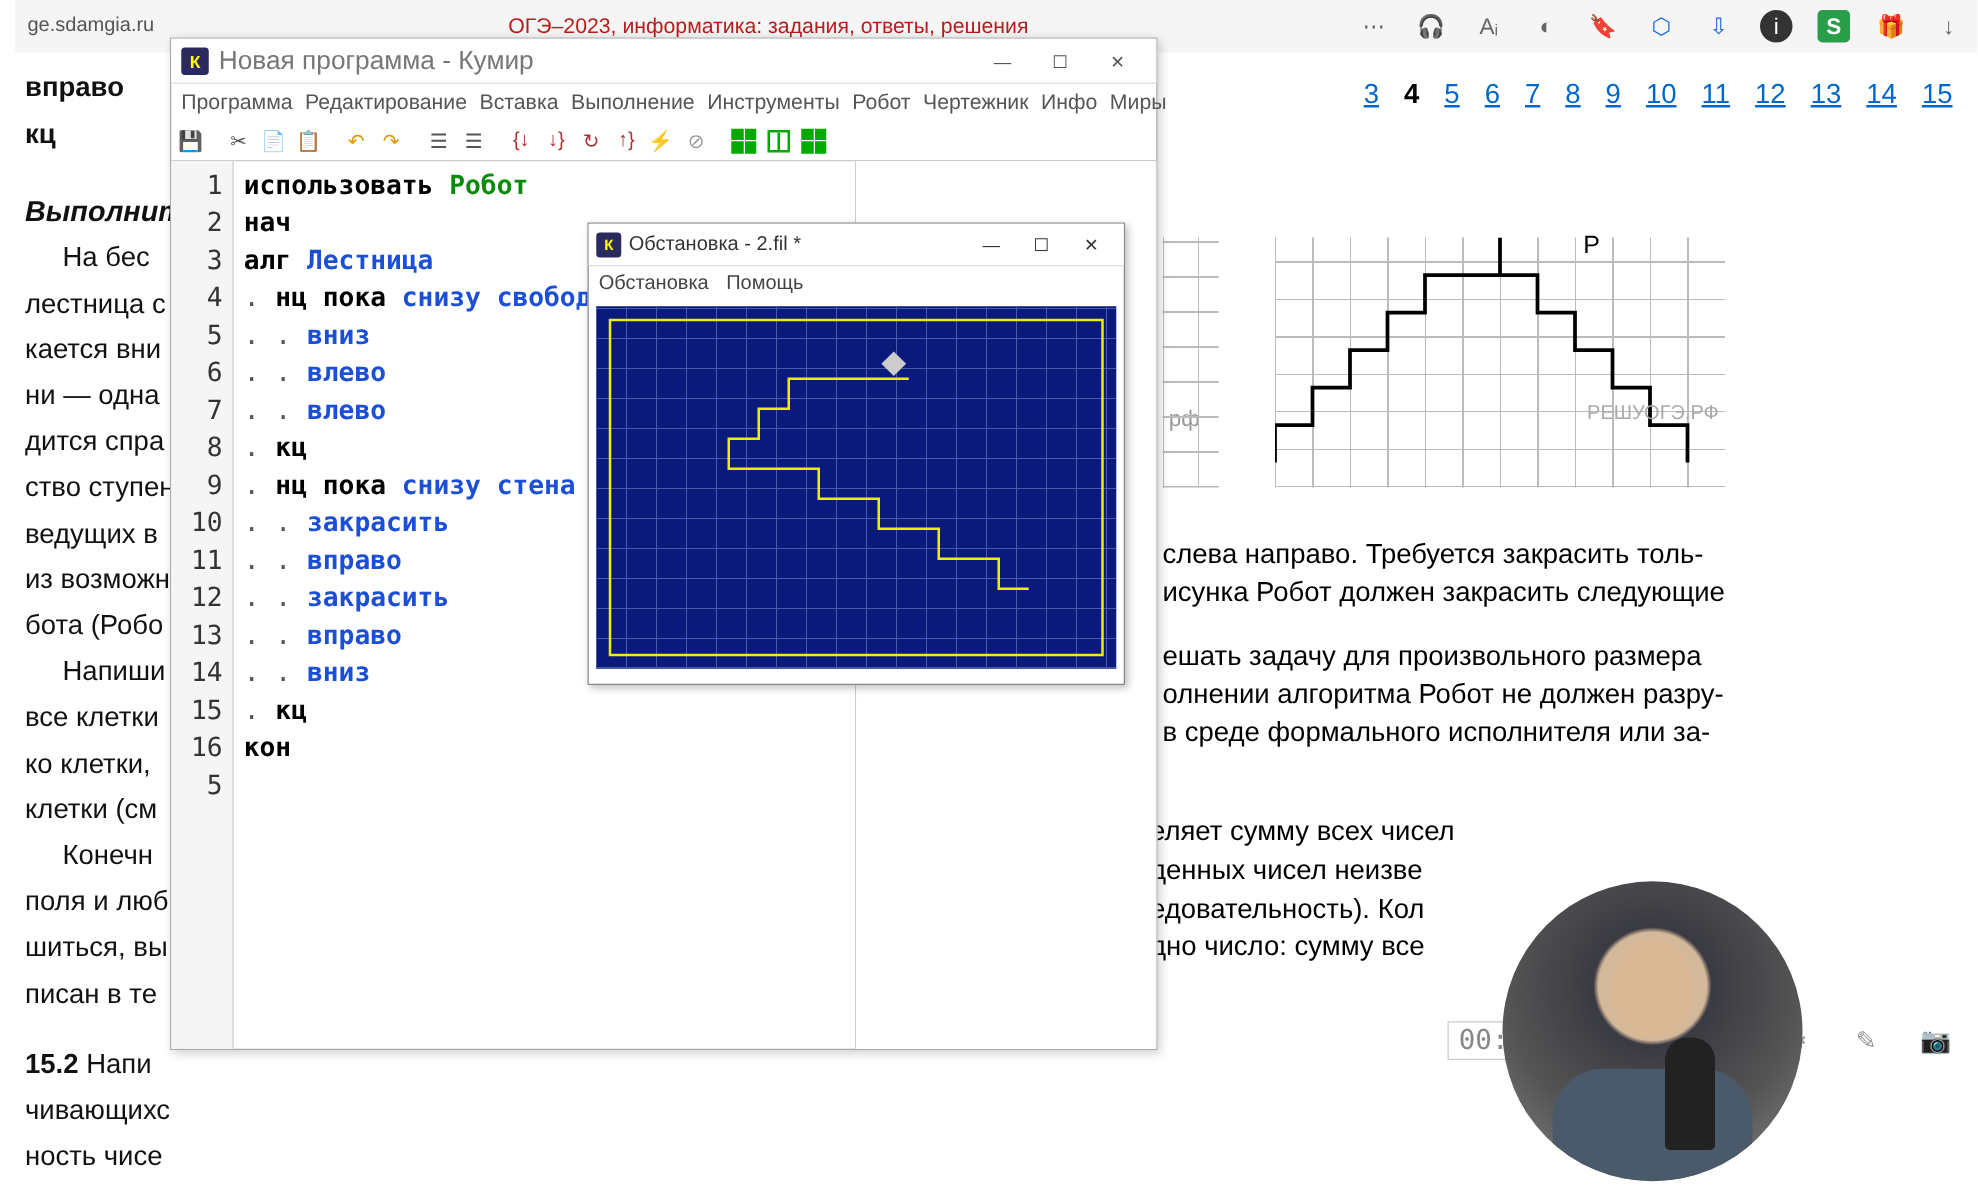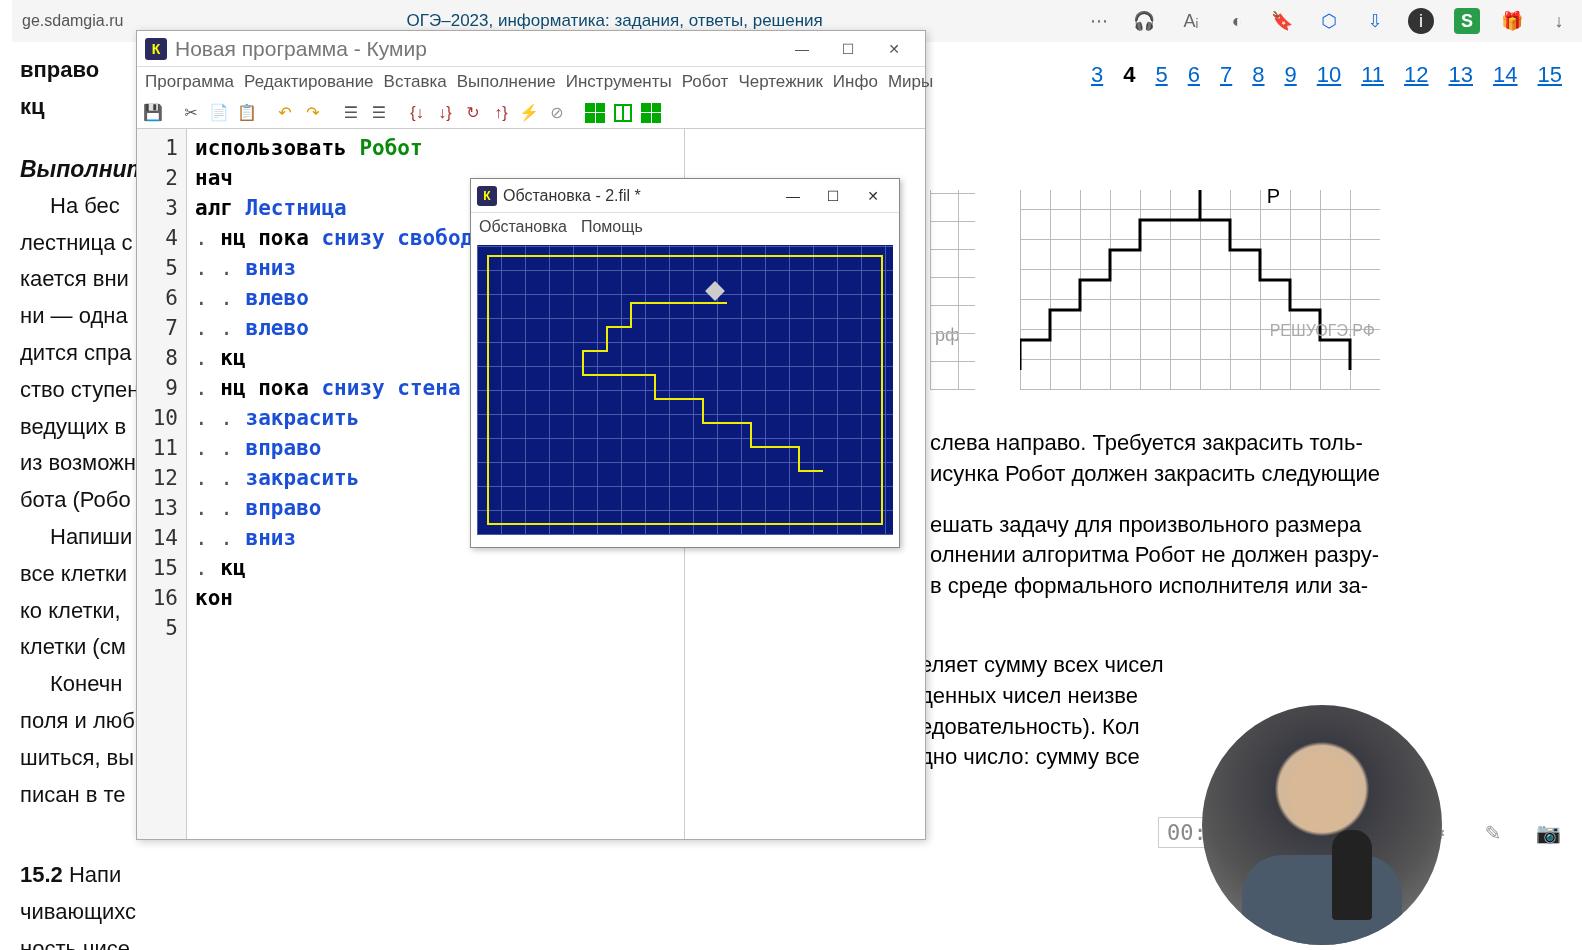--- a/index.html
+++ b/index.html
@@ -13,21 +13,21 @@
 }
 
 
 .browser-bar {
   position: absolute; top: 0; left: 12px; right: 0;
   height: 42px; background: #f5f5f5;
   display: flex; align-items: center;
   padding: 4px 10px; font-size: 16px; color: #555;
 }
 .browser-bar .url { margin-right: auto; }
-.browser-bar .tab-title { margin-left: 20px; color: #0c4a6e; font-size: 17px; }
+.browser-bar .tab-title { margin-left: 20px; color: #b91c1c; font-size: 17px; }
 .browser-icons { display: flex; gap: 20px; align-items: center; margin-left:auto;}
 .browser-icons .bi { width: 26px; height: 26px; display:flex; align-items:center; justify-content:center; font-size:18px; color:#666;}
 .bi.green { background:#2a9d4a; color:#fff; border-radius:4px; font-weight:bold;}
 
 .page-numbers {
   position: absolute; top: 62px; right: 20px;
   display: flex; gap: 20px; font-size: 22px;
 }
 .page-numbers .pn { color: #0066cc; text-decoration: underline; cursor:pointer;}
 .page-numbers .pn.current { color: #000; font-weight: bold; text-decoration:none;}
@@ -230,21 +230,21 @@
     <p>из возможн</p>
     <p>бота (Робо</p>
     <p style="text-indent:30px"><span>Напиши</span></p>
     <p>все клетки</p>
     <p>ко клетки,</p>
     <p>клетки (см</p>
     <p style="text-indent:30px"><span>Конечн</span></p>
     <p>поля и люб</p>
     <p>шиться, вы</p>
     <p>писан в те</p>
-    <p style="margin-top:50px"><b>15.2</b> <span>Напи</span></p>
+    <p style="margin-top:26px"><b>15.2</b> <span>Напи</span></p>
     <p>чивающихс</p>
     <p>ность чисе</p>
 
   </div>
 </div>
 
 <div style="position:absolute; top:428px; left:930px; font-size:22px; line-height:1.4; text-align:justify;">
   <p>слева направо. Требуется закрасить толь-</p>
   <p>исунка Робот должен закрасить следующие</p>
   <p style="margin-top:20px">ешать задачу для произвольного размера</p>

